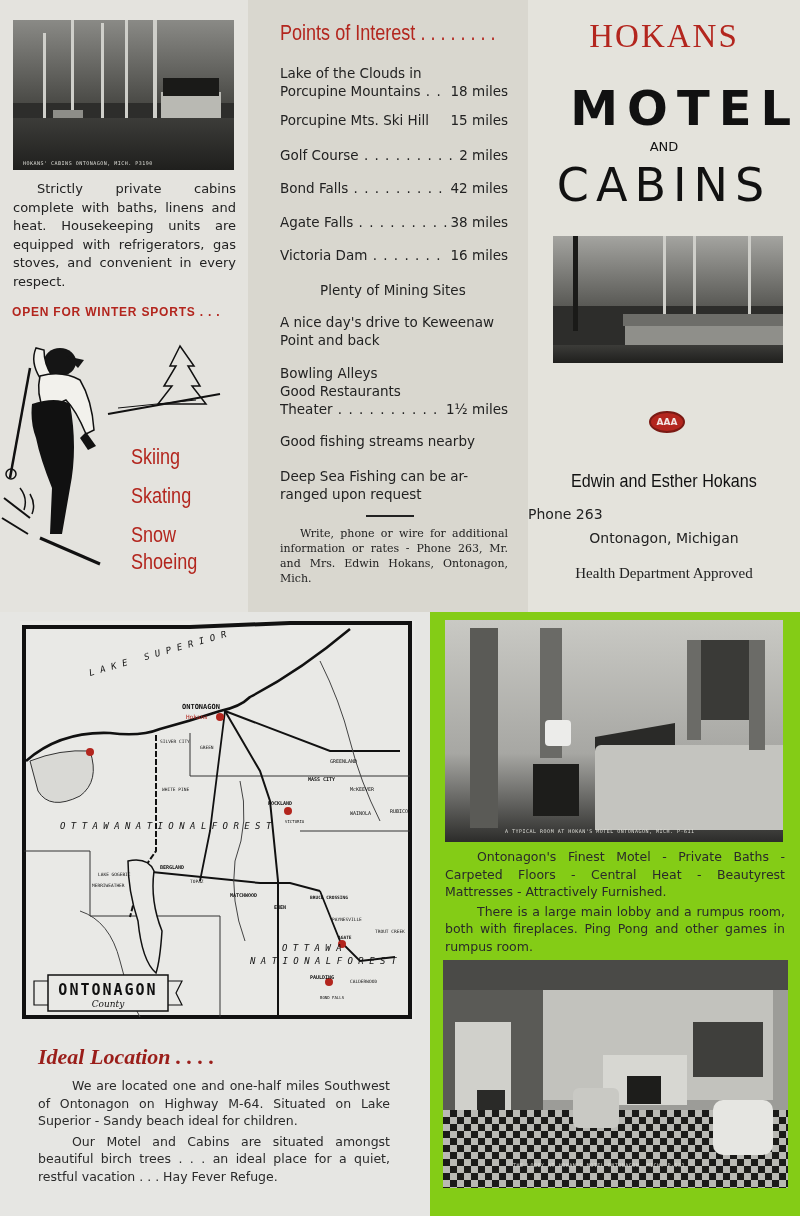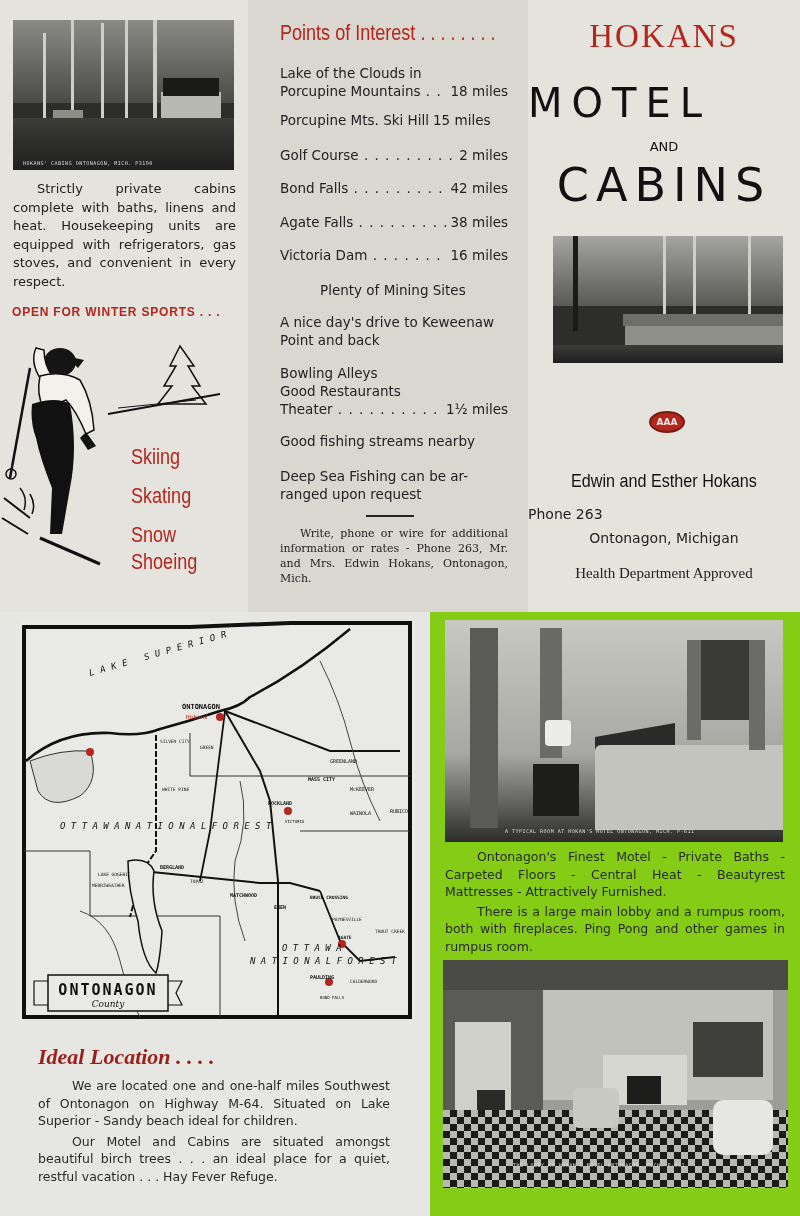--- a/index.html
+++ b/index.html
@@ -33,34 +33,34 @@
   #winter-heading { position: absolute; left: 12px; top: 305px; font-size: 12px; font-weight: bold;
     letter-spacing: 0.8px; color: #b3261e; font-family: "Liberation Sans", sans-serif; }
   #skier-illustration { position: absolute; left: 0; top: 338px; width: 248px; height: 250px; }
   .sport { position: absolute; left: 131px; font-size: 22px; color: #b3261e;
     font-family: "Liberation Sans Narrow", "Liberation Sans", sans-serif; transform: scaleX(0.82); transform-origin: left; }
 
   
   #poi-heading { position: absolute; left: 32px; top: 20px; font-size: 22px; color: #b3261e;
     font-family: "Liberation Sans", sans-serif; transform: scaleX(0.82); transform-origin: left; white-space: nowrap; }
   .poi { position: absolute; left: 32px; width: 228px; font-size: 13.5px; line-height: 18px; color: #222; }
-  .poi-row { display: flex; white-space: nowrap; }
+  .poi-row { display: flex; justify-content: space-between; white-space: nowrap; }
   .poi-row .lead { flex: 1; overflow: hidden; }
   .poi-row .lead::after { content: " . . . . . . . . . . . . . . . . . . . . . . . . . . . ."; letter-spacing: 1px; }
   .poi-row .dist { padding-left: 4px; }
   #mid-rule { position: absolute; left: 118px; top: 515px; width: 48px; height: 2px; background: #222; }
   #write-note { position: absolute; left: 32px; top: 526px; width: 228px; font-size: 11px; line-height: 15px;
     font-family: "DejaVu Serif", serif; text-align: justify; color: #222; }
   #write-note .indent { display: inline-block; width: 20px; }
 
   
   #cover-hokans { position: absolute; left: 0; width: 272px; top: 18px; text-align: center; font-size: 33px;
     letter-spacing: 2px; color: #b3261e; font-family: "Liberation Serif", serif; }
-  #cover-motel { position: absolute; left: 0; width: 272px; top: 80px; text-align: left; font-size: 40px;
-    font-weight: normal; letter-spacing: 9px; color: #111; font-family: "DejaVu Sans", sans-serif; }
+  #cover-motel { position: absolute; left: 0; width: 272px; top: 80px; text-align: right; font-size: 48px;
+    font-weight: bold; letter-spacing: 9px; color: #111; font-family: "DejaVu Sans", sans-serif; }
   #cover-and { position: absolute; left: 0; width: 272px; top: 139px; text-align: center; font-size: 13px; color: #111; }
   #cover-cabins { position: absolute; left: 0; width: 272px; top: 158px; text-align: center; font-size: 46px;
     font-weight: normal; letter-spacing: 7px; color: #111; }
   #motel-photo { left: 25px; top: 236px; width: 230px; height: 127px; }
   #aaa-badge { position: absolute; left: 121px; top: 411px; width: 36px; height: 22px; border-radius: 50%;
     background: #b3261e; border: 2px solid #7a1a14; color: #f3e6e3; font-size: 9px; font-weight: bold;
     text-align: center; line-height: 18px; }
   #owners { position: absolute; left: 0; width: 272px; top: 470px; text-align: center; font-size: 19px; color: #111;
     font-family: "Liberation Sans", sans-serif; transform: scaleX(0.85); }
   #phone { position: absolute; left: 0; width: 272px; top: 506px; text-align: left; font-size: 14px; color: #222; }

